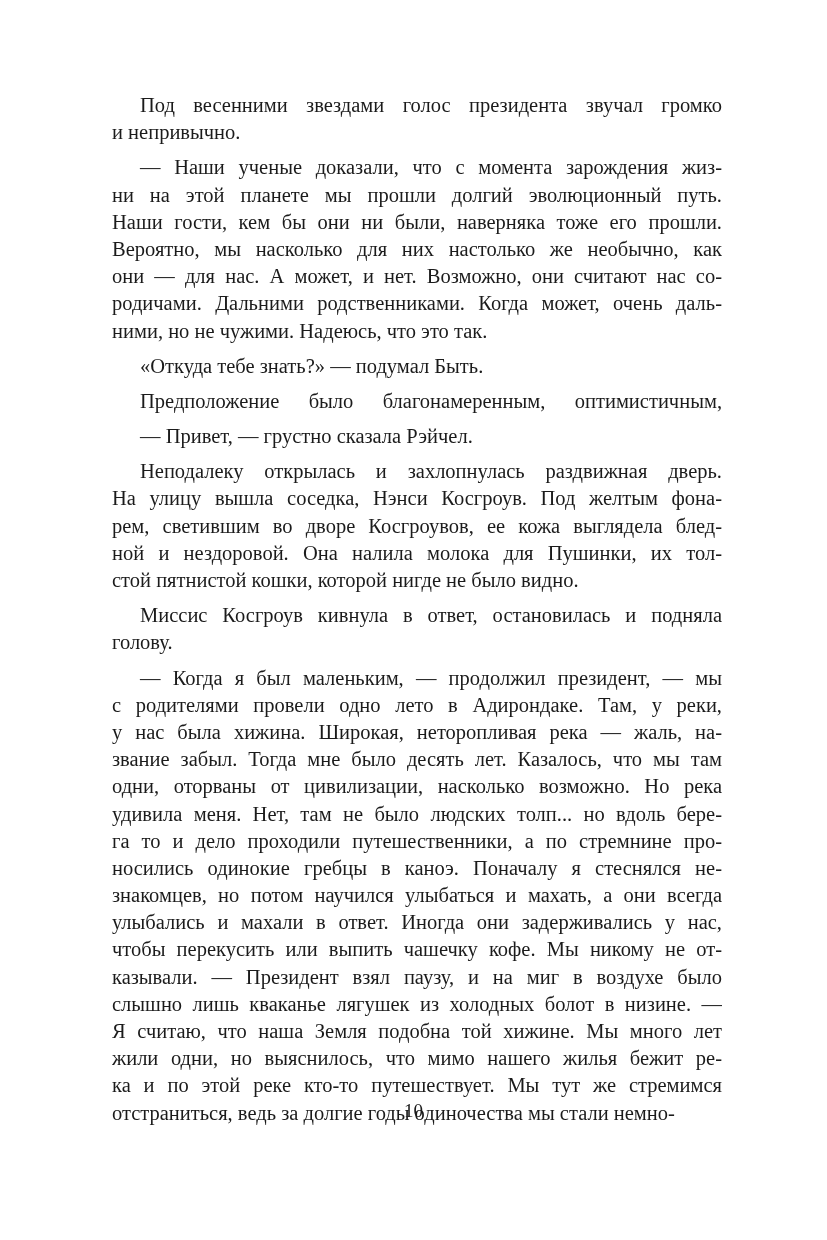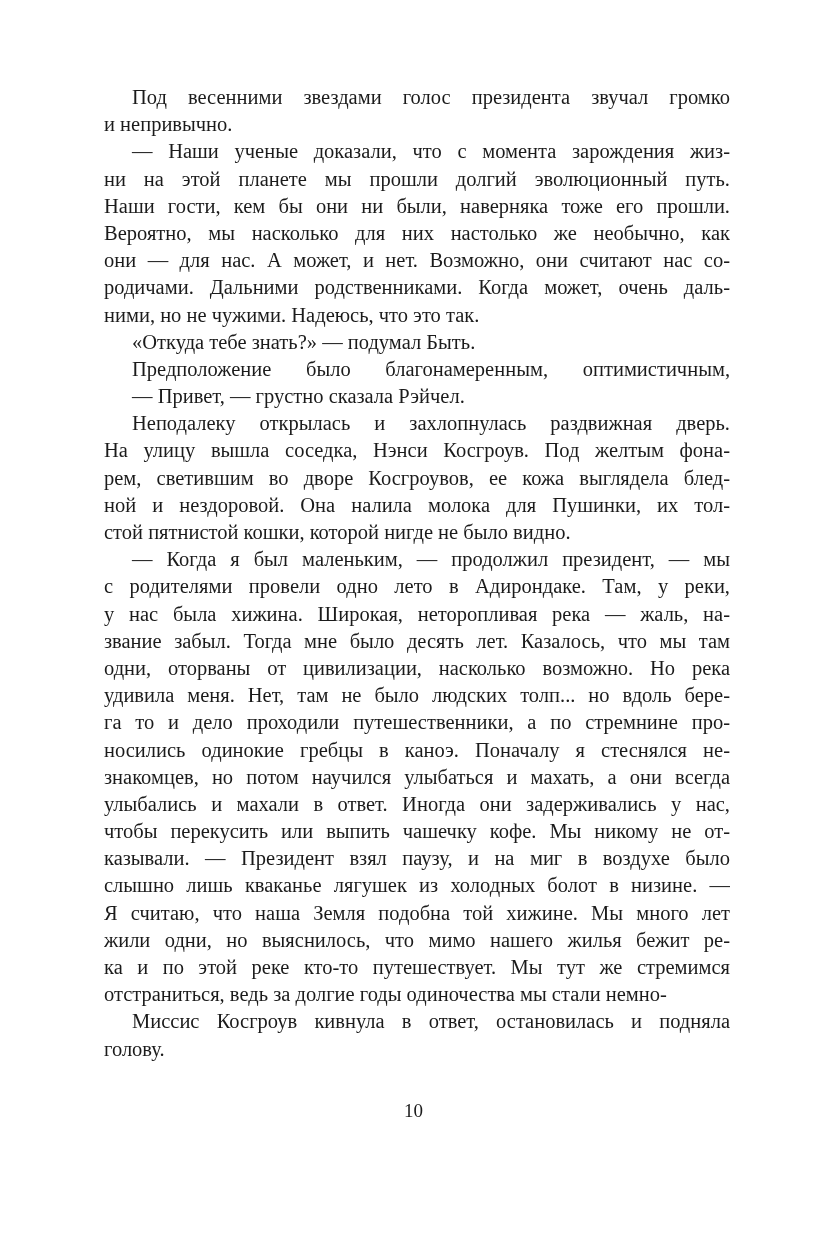--- a/index.html
+++ b/index.html
@@ -19,21 +19,21 @@
   }
   .text-block {
     position: absolute;
     top: 84px;
     left: 104px;
     width: 626px;
     font-size: 20.5px;
     line-height: 27.2px;
   }
   .paragraph {
-    margin: 0;
+    margin: 8px;
     padding: 0;
   }
   .line {
     text-align: justify;
     text-align-last: justify;
     white-space: normal;
     overflow: hidden;
     height: 27.2px;
   }
   .line.first {
@@ -80,37 +80,37 @@
         <div class="line first last">— Привет, — грустно сказала Рэйчел.</div>
       </div>
       <div class="paragraph">
         <div class="line first">Неподалеку открылась и захлопнулась раздвижная дверь.</div>
         <div class="line">На улицу вышла соседка, Нэнси Косгроув. Под желтым фона-</div>
         <div class="line">рем, светившим во дворе Косгроувов, ее кожа выглядела блед-</div>
         <div class="line">ной и нездоровой. Она налила молока для Пушинки, их тол-</div>
         <div class="line last">стой пятнистой кошки, которой нигде не было видно.</div>
       </div>
       <div class="paragraph">
+        <div class="line first">Миссис Косгроув кивнула в ответ, остановилась и подняла</div>
+        <div class="line last">голову.</div>
+      </div>
+      <div class="paragraph">
         <div class="line first">— Когда я был маленьким, — продолжил президент, — мы</div>
         <div class="line">с родителями провели одно лето в Адирондаке. Там, у реки,</div>
         <div class="line">у нас была хижина. Широкая, неторопливая река — жаль, на-</div>
         <div class="line">звание забыл. Тогда мне было десять лет. Казалось, что мы там</div>
         <div class="line">одни, оторваны от цивилизации, насколько возможно. Но река</div>
         <div class="line">удивила меня. Нет, там не было людских толп... но вдоль бере-</div>
         <div class="line">га то и дело проходили путешественники, а по стремнине про-</div>
         <div class="line">носились одинокие гребцы в каноэ. Поначалу я стеснялся не-</div>
         <div class="line">знакомцев, но потом научился улыбаться и махать, а они всегда</div>
         <div class="line">улыбались и махали в ответ. Иногда они задерживались у нас,</div>
         <div class="line">чтобы перекусить или выпить чашечку кофе. Мы никому не от-</div>
         <div class="line">казывали. — Президент взял паузу, и на миг в воздухе было</div>
         <div class="line">слышно лишь кваканье лягушек из холодных болот в низине. —</div>
         <div class="line">Я считаю, что наша Земля подобна той хижине. Мы много лет</div>
         <div class="line">жили одни, но выяснилось, что мимо нашего жилья бежит ре-</div>
         <div class="line">ка и по этой реке кто-то путешествует. Мы тут же стремимся</div>
         <div class="line last">отстраниться, ведь за долгие годы одиночества мы стали немно-</div>
       </div>
-      <div class="paragraph">
-        <div class="line first">Миссис Косгроув кивнула в ответ, остановилась и подняла</div>
-        <div class="line last">голову.</div>
-      </div>
     </div>
   <div class="page-number">10</div>
 </div>
 
 </body></html>

